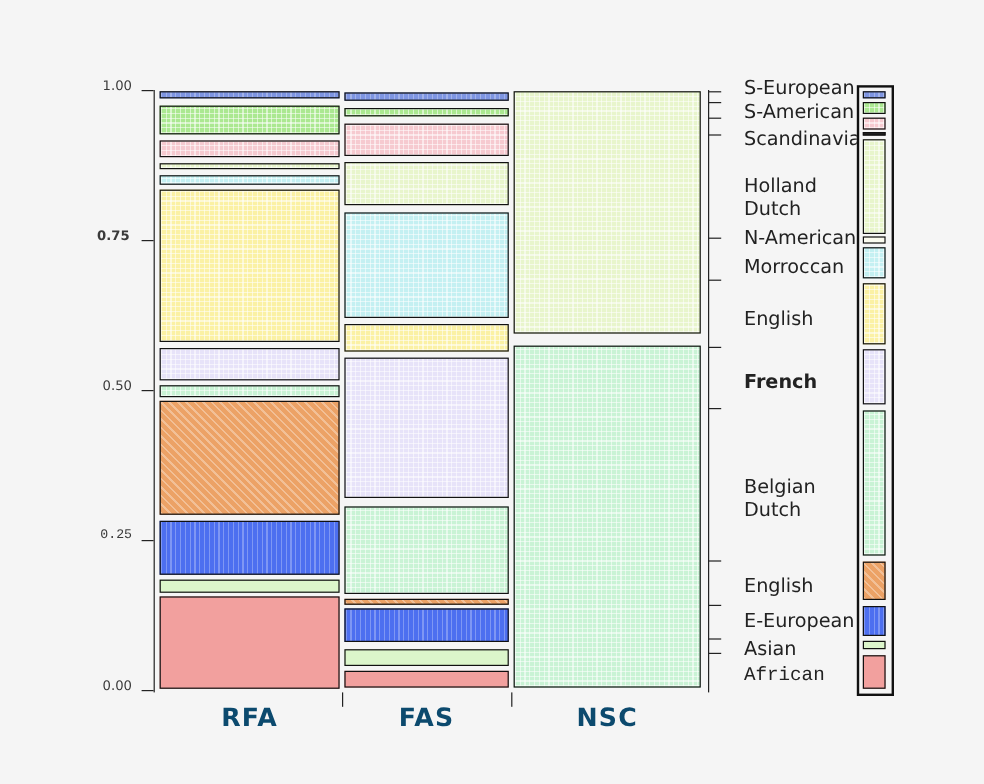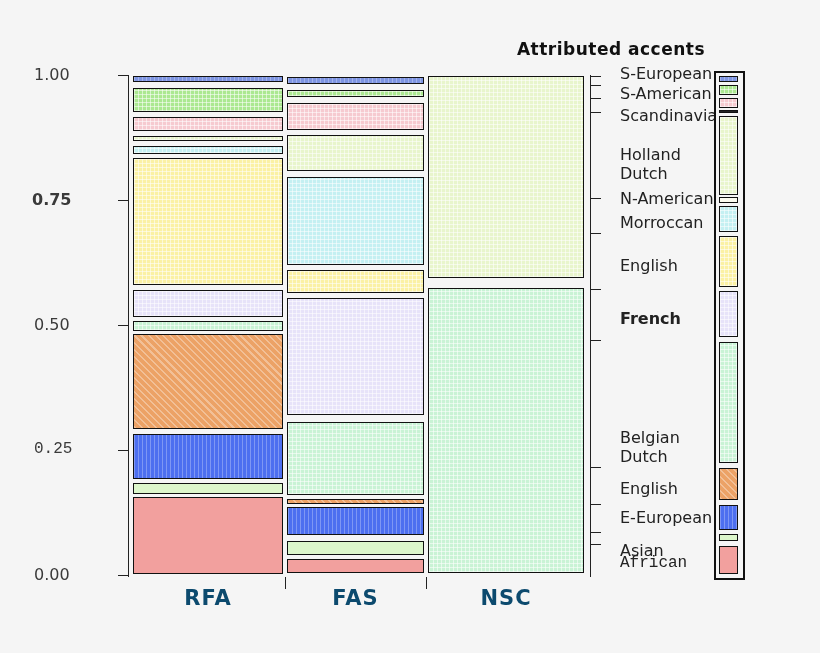--- a/index.html
+++ b/index.html
@@ -1,31 +1,30 @@
 <!DOCTYPE html>
 <html><head>
 <meta charset="utf-8">
 <style>
   html,body{margin:0;padding:0;}
   body{background:#e9e9e9;font-family:"DejaVu Sans","Liberation Sans",sans-serif;}
   .stage{position:relative;width:820px;height:653px;background:#f5f5f5;overflow:hidden;}
   .abs{position:absolute;}
   .chart-title{font-weight:bold;font-size:17px;color:#111;letter-spacing:.5px;text-align:center;}
-  .ylab{font-size:16px;color:#3a3a3a;text-align:left;}
+  .ylab{font-size:11px;color:#3a3a3a;text-align:right;}
   .xlab{font-weight:bold;font-size:21px;color:#0c4a6e;transform:translateX(-50%);letter-spacing:1px;}
   .axis{background:#222;}
   .seg{position:absolute;border:1px solid #111;box-sizing:border-box;}
   .leg-label{font-size:16px;color:#222;line-height:19px;transform:translateY(-50%);white-space:nowrap;}
   .leg-frame{position:absolute;border:2px solid #111;box-sizing:border-box;background:#f5f5f5;}
 </style>
 </head>
 <body>
 
 <div class="stage">
-  <div class="abs chart-title" style="left:515px;top:39px;width:192px;">Attributed accents</div>
   <div id="built" class="abs" style="left:0;top:0;width:820px;height:653px;">
       <div class="axis" style="position: absolute; left: 128px; top: 75px; width: 1px; height: 502px;"></div>
       <div class="axis" style="position: absolute; left: 590px; top: 75px; width: 1px; height: 502px;"></div>
       <div class="axis" style="position: absolute; left: 118px; top: 75px; width: 10px; height: 1px;"></div>
       <div class="ylab" style="position: absolute; left: 34px; top: 65px; width: 76px;">1.00</div>
       <div class="axis" style="position: absolute; left: 118px; top: 200px; width: 10px; height: 1px;"></div>
       <div class="ylab" style="position: absolute; left: 32px; top: 190px; width: 76px; font-weight: bold;">0.75</div>
       <div class="axis" style="position: absolute; left: 118px; top: 325px; width: 10px; height: 1px;"></div>
       <div class="ylab" style="position: absolute; left: 34px; top: 315px; width: 76px;">0.50</div>
       <div class="axis" style="position: absolute; left: 118px; top: 450px; width: 10px; height: 1px;"></div>
@@ -76,24 +75,24 @@
       <div class="axis" style="position: absolute; left: 590px; top: 532px; width: 11px; height: 1px;"></div>
       <div class="axis" style="position: absolute; left: 590px; top: 544px; width: 11px; height: 1px;"></div>
       <div class="leg-label" style="position: absolute; left: 620px; top: 73px;">S-European</div>
       <div class="leg-label" style="position: absolute; left: 620px; top: 93px;">S-American</div>
       <div class="leg-label" style="position: absolute; left: 620px; top: 115px;">Scandinavian</div>
       <div class="leg-label" style="position: absolute; left: 620px; top: 164px;">Holland<br>Dutch</div>
       <div class="leg-label" style="position: absolute; left: 620px; top: 198px;">N-American</div>
       <div class="leg-label" style="position: absolute; left: 620px; top: 222px;">Morroccan</div>
       <div class="leg-label" style="position: absolute; left: 620px; top: 265px;">English</div>
       <div class="leg-label" style="position: absolute; left: 620px; top: 318px; font-weight: bold;">French</div>
-      <div class="leg-label" style="position: absolute; left: 620px; top: 415px; margin-top: 32px;">Belgian<br>Dutch</div>
+      <div class="leg-label" style="position: absolute; left: 620px; top: 415px;">Belgian<br>Dutch</div>
       <div class="leg-label" style="position: absolute; left: 620px; top: 488px;">English</div>
       <div class="leg-label" style="position: absolute; left: 620px; top: 517px;">E-European</div>
-      <div class="leg-label" style="position: absolute; left: 620px; top: 540px; margin-top: 10px;">Asian</div>
+      <div class="leg-label" style="position: absolute; left: 620px; top: 540px;">Asian</div>
       <div class="leg-label" style="position: absolute; left: 620px; top: 563px; font-family: Liberation Mono, monospace;">African</div>
       <div class="leg-frame" style="left: 714px; top: 71px; width: 31px; height: 509px;"></div>
       <div class="seg" style="left: 719px; width: 19px; top: 76px; height: 6px; background: repeating-linear-gradient(90deg, rgba(255, 255, 255, 0.28) 0px, rgba(255, 255, 255, 0.28) 1px, transparent 1px, transparent 4px) rgb(126, 149, 226);"></div>
       <div class="seg" style="left: 719px; width: 19px; top: 85px; height: 10px; background: repeating-linear-gradient(0deg, rgba(255, 255, 255, 0.55) 0px, rgba(255, 255, 255, 0.55) 1px, transparent 1px, transparent 4px), repeating-linear-gradient(90deg, rgba(255, 255, 255, 0.55) 0px, rgba(255, 255, 255, 0.55) 1px, transparent 1px, transparent 4px) rgb(171, 232, 145);"></div>
       <div class="seg" style="left: 719px; width: 19px; top: 98px; height: 10px; background: repeating-linear-gradient(0deg, rgba(255, 255, 255, 0.55) 0px, rgba(255, 255, 255, 0.55) 1px, transparent 1px, transparent 4px), repeating-linear-gradient(90deg, rgba(255, 255, 255, 0.55) 0px, rgba(255, 255, 255, 0.55) 1px, transparent 1px, transparent 4px) rgb(246, 202, 208);"></div>
       <div class="seg" style="left: 719px; width: 19px; top: 110px; height: 3px; background: rgb(34, 34, 34);"></div>
       <div class="seg" style="left: 719px; width: 19px; top: 116px; height: 79px; background: repeating-linear-gradient(0deg, rgba(255, 255, 255, 0.55) 0px, rgba(255, 255, 255, 0.55) 1px, transparent 1px, transparent 4px), repeating-linear-gradient(90deg, rgba(255, 255, 255, 0.55) 0px, rgba(255, 255, 255, 0.55) 1px, transparent 1px, transparent 4px) rgb(232, 245, 204);"></div>
       <div class="seg" style="left: 719px; width: 19px; top: 197px; height: 6px; background: none rgb(251, 251, 239);"></div>
       <div class="seg" style="left: 719px; width: 19px; top: 206px; height: 26px; background: repeating-linear-gradient(0deg, rgba(255, 255, 255, 0.55) 0px, rgba(255, 255, 255, 0.55) 1px, transparent 1px, transparent 4px), repeating-linear-gradient(90deg, rgba(255, 255, 255, 0.55) 0px, rgba(255, 255, 255, 0.55) 1px, transparent 1px, transparent 4px) rgb(196, 240, 242);"></div>
       <div class="seg" style="left: 719px; width: 19px; top: 236px; height: 51px; background: repeating-linear-gradient(0deg, rgba(255, 255, 255, 0.55) 0px, rgba(255, 255, 255, 0.55) 1px, transparent 1px, transparent 4px), repeating-linear-gradient(90deg, rgba(255, 255, 255, 0.55) 0px, rgba(255, 255, 255, 0.55) 1px, transparent 1px, transparent 4px) rgb(251, 241, 164);"></div>

